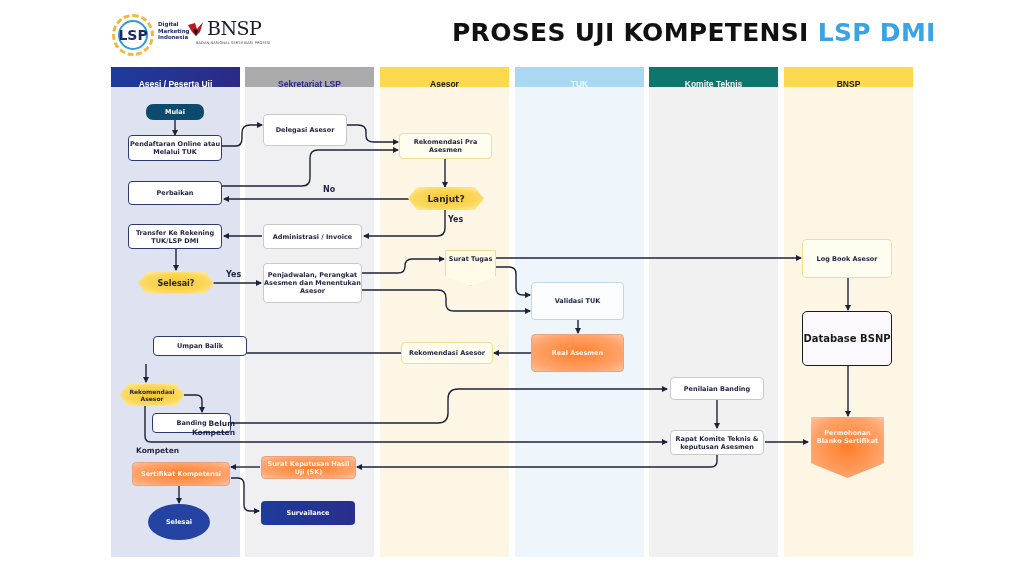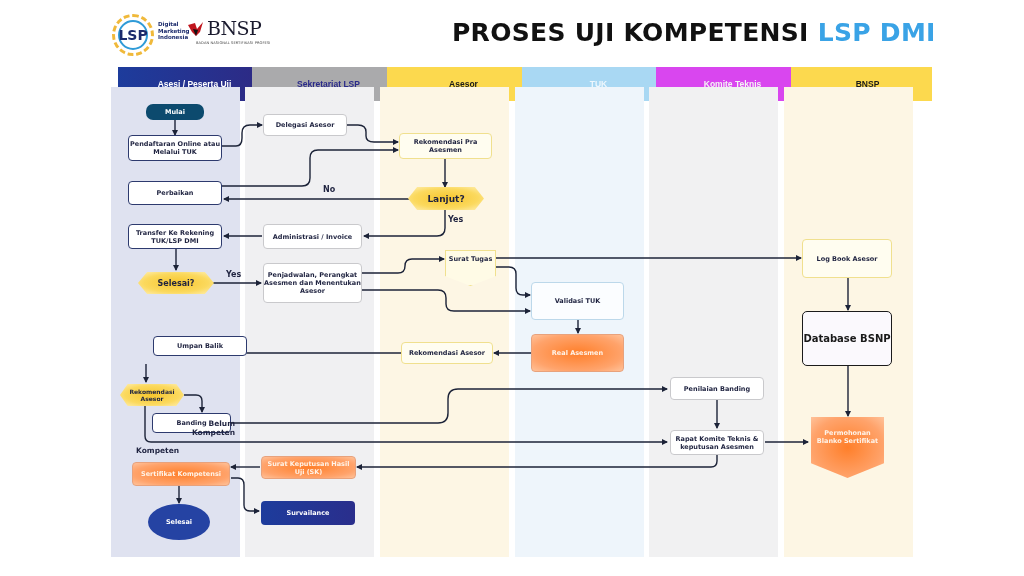--- a/index.html
+++ b/index.html
@@ -14,22 +14,22 @@
               display:flex; align-items:center; justify-content:center; font-size: 14px; font-weight: 700; color:#1b2a6b; background:#fff; }
   .logo-sub { left: 158px; top: 21px; font-size: 5.5px; line-height: 6.5px; color: #1b2a6b; font-weight: 700; width: 40px; }
   .logo-bnsp-mark { left: 187px; top: 20px; width: 18px; height: 18px; }
   .logo-bnsp { left: 207px; top: 17px; font-family: "DejaVu Serif", "Liberation Serif", serif; font-size: 19px; color: #1a1a2e; letter-spacing: -0.5px; }
   .logo-bnsp-sub { left: 196px; top: 41px; font-size: 3.6px; color: #444; letter-spacing: 0.1px; }
   .title { left: 452px; top: 18px; font-size: 25px; font-weight: 900; color: #111; letter-spacing: 0.3px; font-family: "DejaVu Sans", sans-serif; }
   .title .accent { color: #3aa3e6; }
 
   
   .lane { top: 67px; width: 129px; height: 490px; }
-  .lane-head { position: absolute; left: 7px; top: 0; width: 100%; height: 34px; display:flex; align-items:center; justify-content:center;
-               font-size: 8.5px; font-weight: 700; font-family: "Liberation Sans", sans-serif; padding-left: 12px; }
+  .lane-head { position: absolute; left: 0; top: 0; width: 100%; height: 34px; display:flex; align-items:center; justify-content:center;
+               font-size: 8.5px; font-weight: 700; font-family: "Liberation Sans", sans-serif; }
   .lane-body { position: absolute; left: 0; top: 20px; width: 100%; bottom: 0; }
 
   
   .node { position: absolute; box-sizing: border-box; display:flex; align-items:center; justify-content:center; text-align:center;
           font-size: 6.5px; font-weight: 700; color: #1f2340; line-height: 8px; border-radius: 4px; font-family: "DejaVu Sans", sans-serif; }
   .n-blue { background:#fff; border: 1.4px solid #2d3a6e; }
   .n-grey { background:#fff; border: 1px solid #c9c9cc; }
   .n-yel  { background:#fffdf0; border: 1px solid #f0e08e; }
   .n-tuk  { background:#fbfdff; border: 1px solid #bcd8ea; }
   .n-orange { background: radial-gradient(ellipse at center, #ff7f2a 0%, #ffa36b 70%, #ffc29a 100%); border: 1px solid #e8a27c; color:#fff3e8; }
@@ -75,21 +75,21 @@
 </div>
 <div class="abs lane" style="left:380px;">
   <div class="lane-head" style="background:#fcd94e;color:#1a1a1a;">Asesor</div>
   <div class="lane-body" style="background:#fdf6e4;"></div>
 </div>
 <div class="abs lane" style="left:515px;">
   <div class="lane-head" style="background:#a9d8f3;color:#eef7fd;">TUK</div>
   <div class="lane-body" style="background:#eef5fb;"></div>
 </div>
 <div class="abs lane" style="left:649px;">
-  <div class="lane-head" style="background:#d946ef;color:#f4f4f4;text-decoration:underline;">Komite Teknis</div>
+  <div class="lane-head" style="background:#0f766e;color:#f4f4f4;text-decoration:underline;">Komite Teknis</div>
   <div class="lane-body" style="background:#f1f1f2;"></div>
 </div>
 <div class="abs lane" style="left:784px;">
   <div class="lane-head" style="background:#fcd94e;color:#1a1a1a;">BNSP</div>
   <div class="lane-body" style="background:#fdf6e4;"></div>
 </div>
 
 <svg class="flow" viewBox="0 0 1024 576">
   <defs>
     <marker id="ah" markerWidth="6" markerHeight="6" refX="5" refY="3" orient="auto" markerUnits="userSpaceOnUse">
@@ -133,21 +133,21 @@
 <div class="node n-blue" style="left:128px;top:135px;width:94px;height:26px;">Pendaftaran Online atau Melalui TUK</div>
 <div class="node n-blue" style="left:128px;top:181px;width:94px;height:24px;">Perbaikan</div>
 <div class="node n-blue" style="left:128px;top:224px;width:94px;height:25px;">Transfer Ke Rekening TUK/LSP DMI</div>
 <div class="hex" style="left:138px;top:272px;width:76px;height:22px;font-size:8px;">Selesai?</div>
 <div class="node n-blue" style="left:128px;top:336px;width:94px;height:20px;margin-left:25px;">Umpan Balik</div>
 <div class="hex" style="left:120px;top:384px;width:64px;height:22px;font-size:6px;line-height:7px;text-align:center;">Rekomendasi Asesor</div>
 <div class="node n-blue" style="left:152px;top:413px;width:79px;height:20px;">Banding</div>
 <div class="node n-orange" style="left:132px;top:462px;width:98px;height:24px;">Sertifikat Kompetensi</div>
 <div class="node" style="left:148px;top:504px;width:62px;height:36px;border-radius:50%;background:#2543a3;color:#fff;">Selesai</div>
 
-<div class="node n-grey" style="left:263px;top:114px;width:84px;height:22px;">Delegasi Asesor</div>
+<div class="node n-grey" style="left:263px;top:114px;width:84px;height:32px;">Delegasi Asesor</div>
 <div class="node n-grey" style="left:263px;top:224px;width:99px;height:25px;">Administrasi / Invoice</div>
 <div class="node n-grey" style="left:263px;top:263px;width:99px;height:40px;">Penjadwalan, Perangkat Asesmen dan Menentukan Asesor</div>
 <div class="node n-orange" style="left:261px;top:456px;width:95px;height:23px;">Surat Keputusan Hasil Uji (SK)</div>
 <div class="node n-navy" style="left:261px;top:501px;width:94px;height:24px;">Survailance</div>
 
 <div class="node n-yel" style="left:399px;top:133px;width:93px;height:26px;">Rekomendasi Pra Asesmen</div>
 <div class="hex" style="left:408px;top:187px;width:76px;height:23px;font-size:9px;">Lanjut?</div>
 <div class="pent" style="left:445px;top:250px;width:51px;height:36px;background:#fffbe6;clip-path:polygon(0 0,100% 0,100% 72%,50% 100%,0 72%);font-size:6.5px;line-height:8px;padding-top:4px;box-sizing:border-box;color:#1f2340;border:1px solid #f0e08e;">Surat Tugas</div>
 <div class="node n-yel" style="left:401px;top:342px;width:92px;height:22px;">Rekomendasi Asesor</div>
 

